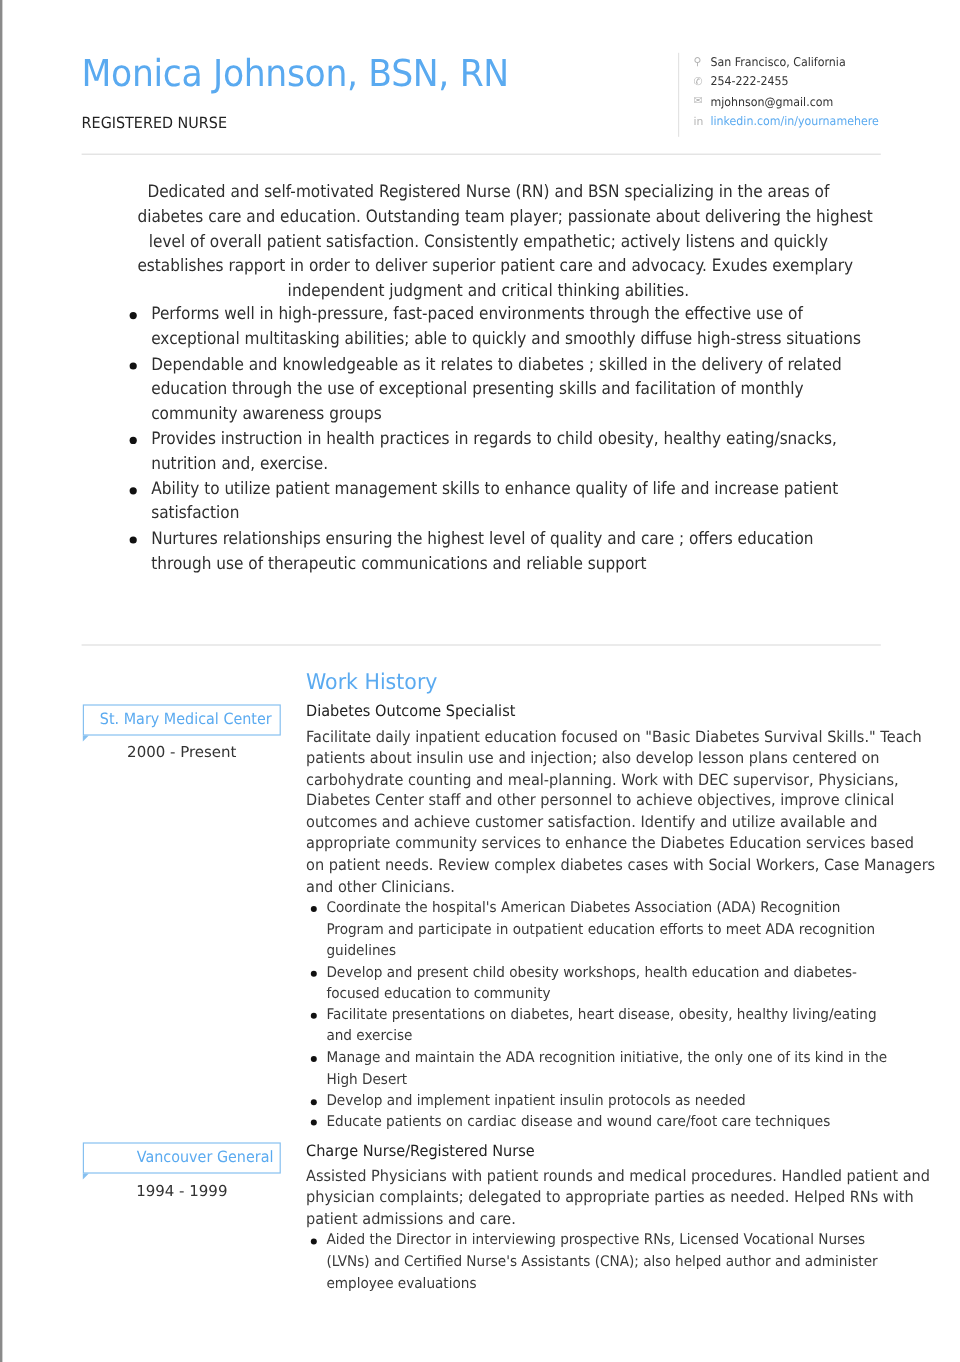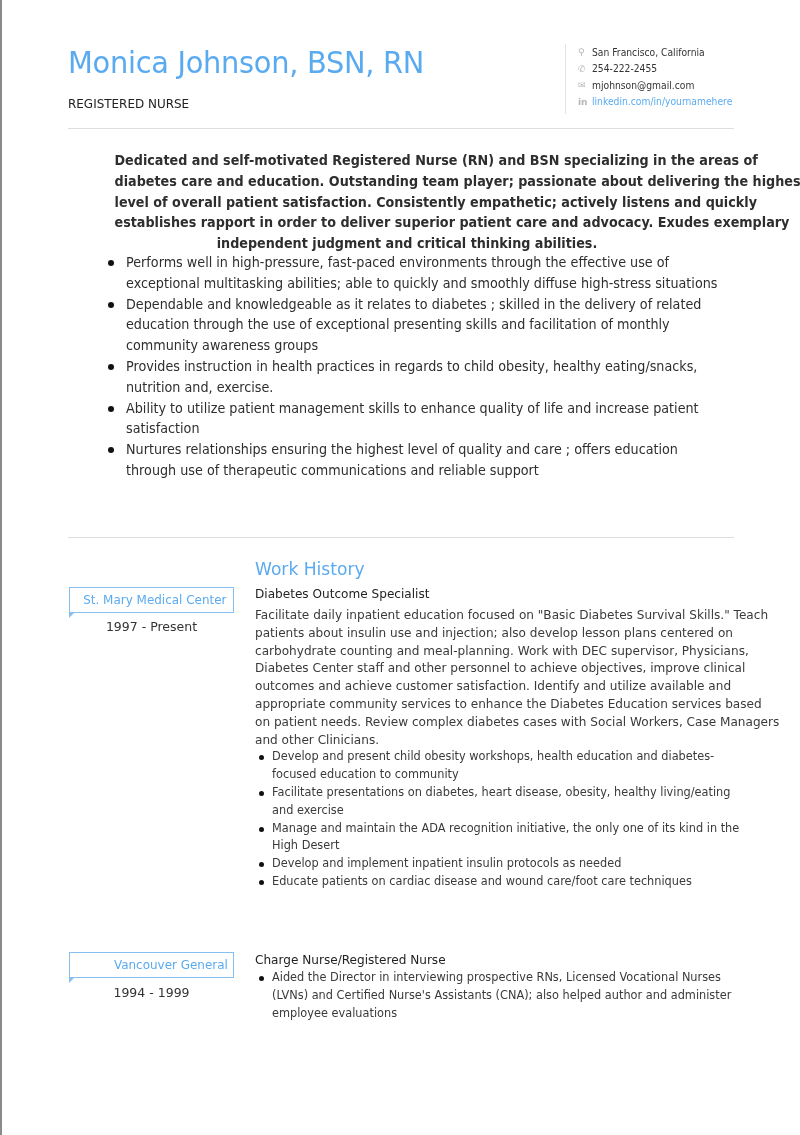--- a/index.html
+++ b/index.html
@@ -25,21 +25,21 @@
     }
     .contact-row { display: flex; align-items: center; height: 16.5px; font-size: 10px; white-space: nowrap; }
     .contact-row .ic { width: 14px; color: #b5b5b5; font-size: 9px; display: inline-block; text-align: left; }
     .contact-row .txt { color: #333; transform: scaleX(0.92); transform-origin: left center; }
     .contact-row .txt.link { color: #5aaaf0; }
 
     .divider { position: absolute; left: 68px; width: 666px; height: 1px; background: #dedede; }
 
     .summary {
       position: absolute; left: 82px; top: 150px; width: 650px; text-align: center;
-      font-size: 14.2px; line-height: 20.8px; color: #2e2e2e; font-weight: bold;
+      font-size: 14.2px; line-height: 20.8px; color: #2e2e2e;
     }
     .summary span { display: block; white-space: nowrap; transform: scaleX(0.9); }
 
     .highlights { position: absolute; left: 104px; top: 252px; width: 660px; margin: 0; padding: 0; list-style: none; }
     .highlights li { position: relative; padding-left: 22px; font-size: 14.2px; line-height: 20.8px; color: #2e2e2e; }
     .highlights li::before { content: ""; position: absolute; left: 4px; top: 8px; width: 6px; height: 6px; border-radius: 50%; background: #111; }
     .highlights li span { display: block; white-space: nowrap; transform: scaleX(0.9); transform-origin: left center; }
 
     .section-title { position: absolute; left: 255px; top: 558px; font-size: 18px; color: #5aaaf0; white-space: nowrap; transform: scaleX(0.95); transform-origin: left top; }
 
@@ -80,21 +80,21 @@
     </div>
     <div class="contact-row">
       <span class="ic">✆</span>
       <span class="txt">254-222-2455</span>
     </div>
     <div class="contact-row">
       <span class="ic">✉</span>
       <span class="txt">mjohnson@gmail.com</span>
     </div>
     <div class="contact-row">
-      <span class="ic" style="font-weight:bold;">in</span>
+      <span class="ic" style="font-weight:normal;">in</span>
       <span class="txt link">linkedin.com/in/yournamehere</span>
     </div>
   </div>
 
   <div class="divider" style="top:128px;"></div>
 
   <div class="summary">
     <span>Dedicated and self-motivated Registered Nurse (RN) and BSN  specializing in the areas of</span>
     <span>diabetes care and education. Outstanding team player; passionate about delivering the highest</span>
     <span>level of overall patient satisfaction. Consistently empathetic; actively listens and quickly</span>
@@ -126,36 +126,41 @@
     </li>
   </ul>
 
   <div class="divider" style="top:537px;"></div>
 
   <div class="section-title">Work History</div>
 
   <div class="company-tag" style="top:587px;">
     <span>St. Mary Medical Center</span>
   </div>
-  <div class="dates" style="top:619px;">1997 - Present</div>
+  <div class="dates" style="top:619px;">2000 - Present</div>
 
   <div class="job" style="top:585px;">
     <div class="job-title">Diabetes Outcome Specialist</div>
     <div class="job-desc">
       <span>Facilitate daily inpatient education focused on "Basic Diabetes Survival Skills." Teach</span>
       <span>patients about insulin use and injection; also develop lesson plans centered on</span>
       <span>carbohydrate counting and meal-planning. Work with DEC supervisor, Physicians,</span>
       <span>Diabetes Center staff and other personnel to achieve objectives, improve clinical</span>
       <span>outcomes and achieve customer satisfaction. Identify and utilize available and</span>
       <span>appropriate community services to enhance the Diabetes Education services based</span>
       <span>on patient needs. Review complex diabetes cases with Social Workers, Case Managers</span>
       <span>and other Clinicians.</span>
     </div>
     <ul class="job-list">
       <li>
+        <span>Coordinate the hospital's American Diabetes Association (ADA) Recognition</span>
+        <span>Program and participate in outpatient education efforts to meet ADA recognition</span>
+        <span>guidelines</span>
+      </li>
+      <li>
         <span>Develop and present child obesity workshops, health education and diabetes-</span>
         <span>focused education to community</span>
       </li>
       <li>
         <span>Facilitate presentations on diabetes, heart disease, obesity, healthy living/eating</span>
         <span>and exercise</span>
       </li>
       <li>
         <span>Manage and maintain the ADA recognition initiative, the only one of its kind in the</span>
         <span>High Desert</span>
@@ -169,20 +174,25 @@
     </ul>
   </div>
 
   <div class="company-tag" style="top:952px;">
     <span>Vancouver General</span>
   </div>
   <div class="dates" style="top:985px;">1994 - 1999</div>
 
   <div class="job" style="top:951px;">
     <div class="job-title">Charge Nurse/Registered Nurse</div>
+    <div class="job-desc">
+      <span>Assisted Physicians with patient rounds and medical procedures. Handled patient and</span>
+      <span>physician complaints; delegated to appropriate parties as needed. Helped RNs with</span>
+      <span>patient admissions and care.</span>
+    </div>
     <ul class="job-list">
       <li>
         <span>Aided the Director in interviewing prospective RNs, Licensed Vocational Nurses</span>
         <span>(LVNs) and Certified Nurse's Assistants (CNA); also helped author and administer</span>
         <span>employee evaluations</span>
       </li>
     </ul>
   </div>
 
 </div>

